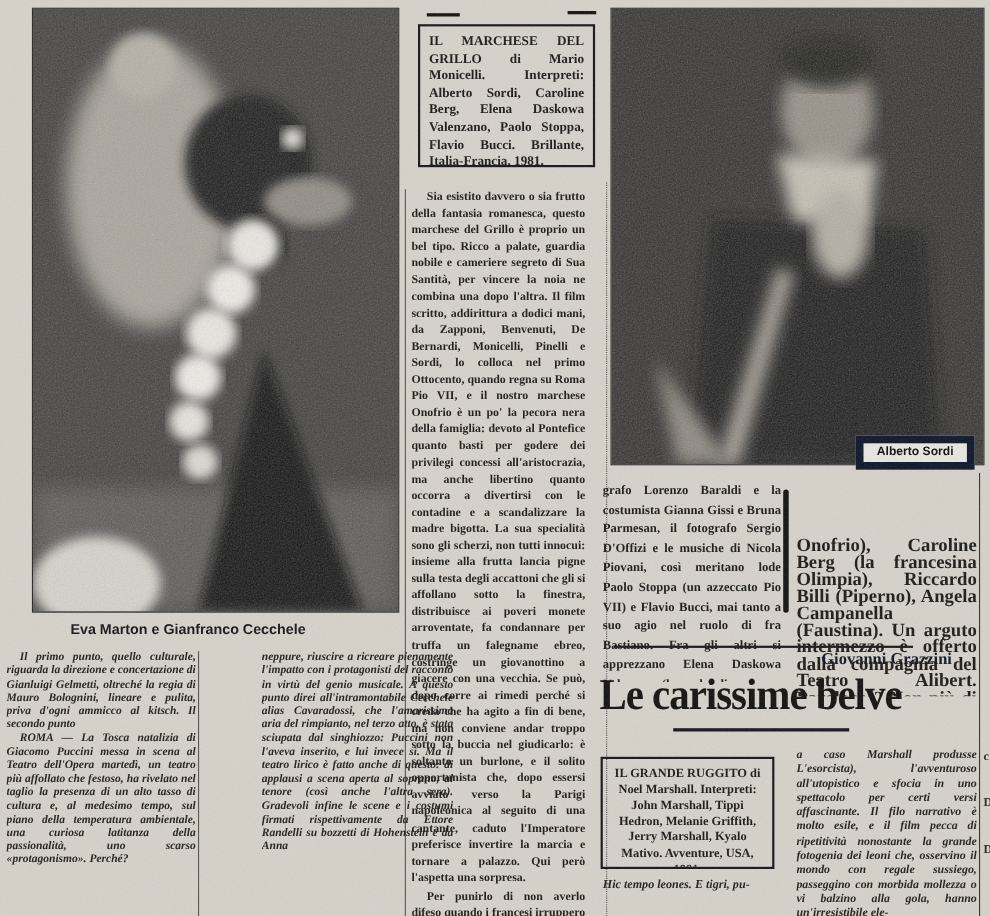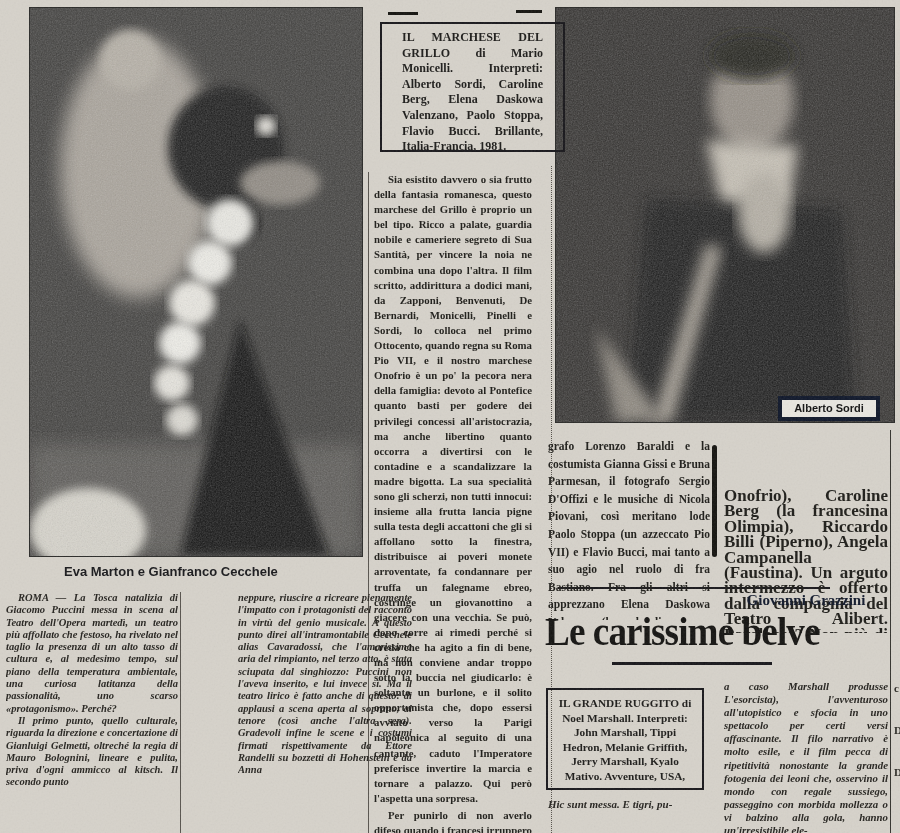--- a/index.html
+++ b/index.html
@@ -10,21 +10,21 @@
     color:#1c1b19;
   }
   .abs{position:absolute;}
   
   .photo{position:absolute;overflow:hidden;background:#3a3a38;outline:1px solid #2a2a28;}
   .photo svg{display:block;}
   #left-photo{left:30px;top:8px;width:332px;height:548px;}
   #right-photo{left:556px;top:8px;width:338px;height:414px;}
   #sordi-label{
     position:absolute;left:778px;top:396px;width:94px;height:17px;
-    background:#e8e6e0;border:4px solid #0f172a;
+    background:#e8e6e0;border:7px solid #0f172a;
     font-family:"Liberation Sans",sans-serif;font-size:11px;font-weight:700;
     text-align:center;line-height:17px;color:#111;
   }
   
   #left-caption{
     left:64px;top:564px;width:300px;
     font-family:"Liberation Sans",sans-serif;font-weight:700;font-size:13px;color:#17171a;
   }
   #belve-headline{
     left:545px;top:608px;white-space:nowrap;
@@ -36,21 +36,21 @@
   .hrule{position:absolute;background:#17161a;}
   .artifact{position:absolute;background:#14130f;}
   
   .col{position:absolute;overflow:hidden;text-align:justify;}
   .col p{margin:0;text-indent:12px;}
   .italic-col{font-style:italic;font-weight:600;font-size:10.5px;line-height:12.3px;color:#24221e;}
   #tosca-col1{left:6px;top:592px;width:172px;height:241px;}
   #tosca-col2{left:190px;top:592px;width:174px;height:241px;margin-left:48px;}
   #grillo-box{
     left:380px;top:22px;width:141px;height:114px;
-    border:2px solid #17161a;padding:6px 20px;
+    border:2px solid #17161a;padding:6px 8px;
     font-weight:700;font-size:12px;line-height:15.6px;text-align:justify;overflow:hidden;
   }
   #grillo-body{left:374px;top:172px;width:170px;height:661px;
     font-weight:700;font-size:10.8px;line-height:15.1px;color:#1d1c18;}
   #grillo-body p{margin:0 12px 2px 0;text-indent:14px;}
   #grillo-colA{left:548px;top:438px;width:162px;height:182px;
     font-weight:700;font-size:11.5px;line-height:17.6px;color:#1d1c18;}
   #grillo-colB{left:724px;top:442px;width:164px;height:145px;
     font-weight:700;font-size:17px;line-height:15.4px;color:#1d1c18;margin-top:46px;}
   #grillo-byline{left:724px;top:592px;width:164px;
@@ -133,43 +133,43 @@
 <div class="vrule" style="left:368px;top:172px;height:661px;"></div>
 <div class="vrule" style="left:551px;top:166px;height:667px;border-left:1px dotted #55514b;width:0;background:none;"></div>
 <div class="vrule" style="left:890px;top:430px;height:403px;background:#33312c;"></div>
 <div class="hrule" style="left:558px;top:587px;width:272px;height:2px;"></div>
 <div class="hrule" style="left:612px;top:662px;width:160px;height:3px;"></div>
 <div class="artifact" style="left:712px;top:445px;width:5px;height:112px;border-radius:3px;"></div>
 <div class="artifact" style="left:388px;top:12px;width:30px;height:3px;"></div>
 <div class="artifact" style="left:516px;top:10px;width:26px;height:3px;"></div>
 
 <div class="col italic-col" id="tosca-col1">
+  <p>Il primo punto, quello culturale, riguarda la direzione e concertazione di Gianluigi Gelmetti, oltreché la regia di Mauro Bolognini, lineare e pulita, priva d'ogni ammicco al kitsch. Il secondo punto</p>
   <p>ROMA — La Tosca natalizia di Giacomo Puccini messa in scena al Teatro dell'Opera martedì, un teatro più affollato che festoso, ha rivelato nel taglio la presenza di un alto tasso di cultura e, al medesimo tempo, sul piano della temperatura ambientale, una curiosa latitanza della passionalità, uno scarso «protagonismo». Perché?</p>
-  <p>Il primo punto, quello culturale, riguarda la direzione e concertazione di Gianluigi Gelmetti, oltreché la regia di Mauro Bolognini, lineare e pulita, priva d'ogni ammicco al kitsch. Il secondo punto</p>
 </div>
 <div class="col italic-col" id="tosca-col2">
   <p style="text-indent:0;">neppure, riuscire a ricreare pienamente l'impatto con i protagonisti del racconto in virtù del genio musicale. A questo punto direi all'intramontabile Cecchele alias Cavaradossi, che l'amarissima aria del rimpianto, nel terzo atto, è stata sciupata dal singhiozzo: Puccini non l'aveva inserito, e lui invece sì. Ma il teatro lirico è fatto anche di questo: di applausi a scena aperta al soprano, al tenore (così anche l'altra sera). Gradevoli infine le scene e i costumi firmati rispettivamente da Ettore Randelli su bozzetti di Hohenstein e da Anna</p>
 </div>
 
 <div class="abs" id="grillo-box">IL MARCHESE DEL GRILLO di Mario Monicelli. Interpreti: Alberto Sordi, Caroline Berg, Elena Daskowa Valenzano, Paolo Stoppa, Flavio Bucci. Brillante, Italia-Francia, 1981.</div>
 <div class="col" id="grillo-body">
   <p>Sia esistito davvero o sia frutto della fantasia romanesca, questo marchese del Grillo è proprio un bel tipo. Ricco a palate, guardia nobile e cameriere segreto di Sua Santità, per vincere la noia ne combina una dopo l'altra. Il film scritto, addirittura a dodici mani, da Zapponi, Benvenuti, De Bernardi, Monicelli, Pinelli e Sordi, lo colloca nel primo Ottocento, quando regna su Roma Pio VII, e il nostro marchese Onofrio è un po' la pecora nera della famiglia: devoto al Pontefice quanto basti per godere dei privilegi concessi all'aristocrazia, ma anche libertino quanto occorra a divertirsi con le contadine e a scandalizzare la madre bigotta. La sua specialità sono gli scherzi, non tutti innocui: insieme alla frutta lancia pigne sulla testa degli accattoni che gli si affollano sotto la finestra, distribuisce ai poveri monete arroventate, fa condannare per truffa un falegname ebreo, costringe un giovanottino a giacere con una vecchia. Se può, dopo corre ai rimedi perché si creda che ha agito a fin di bene, ma non conviene andar troppo sotto la buccia nel giudicarlo: è soltanto un burlone, e il solito opportunista che, dopo essersi avviato verso la Parigi napoleonica al seguito di una cantante, caduto l'Imperatore preferisce invertire la marcia e tornare a palazzo. Qui però l'aspetta una sorpresa.</p>
   <p>Per punirlo di non averlo difeso quando i francesi irruppero in Vaticano, il Papa gli ha infatti preparato un contro-scherzo: nientemeno che la pena di morte per ghigliottina. E invece è ancora il marchese ad averla vinta. L'uomo che sale il patibolo non è Onofrio: è un carbonaio ubriacone, suo sosia, dal</p>
 </div>
 <div class="col" id="grillo-colA">
   <p style="text-indent:0;">grafo Lorenzo Baraldi e la costumista Gianna Gissi e Bruna Parmesan, il fotografo Sergio D'Offizi e le musiche di Nicola Piovani, così meritano lode Paolo Stoppa (un azzeccato Pio VII) e Flavio Bucci, mai tanto a suo agio nel ruolo di fra Bastiano. Fra gli altri si apprezzano Elena Daskowa Valenzano (la madre di</p>
 </div>
 <div class="col" id="grillo-colB">
   <p style="text-indent:0;">Onofrio), Caroline Berg (la francesina Olimpia), Riccardo Billi (Piperno), Angela Campanella (Faustina). Un arguto intermezzo è offerto dalla compagnia del Teatro Alibert. Parolacce? Non più di quante facciano parte del lessico familiare romanesco.</p>
 </div>
 <div class="abs" id="grillo-byline">Giovanni Grazzini</div>
 
 <div class="abs" id="belve-headline">Le carissime belve</div>
 <div class="abs" id="ruggito-box">IL GRANDE RUGGITO di Noel Marshall. Interpreti: John Marshall, Tippi Hedron, Melanie Griffith, Jerry Marshall, Kyalo Mativo. Avventure, USA, 1981.</div>
-<div class="abs" id="hic-line">Hic sunt messa. E tigri, pu-</div>
+<div class="abs" id="hic-line">Hic tempo leones. E tigri, pu-</div>
 <div class="col" id="belve-right">
   <p style="text-indent:0;">a caso Marshall produsse L'esorcista), l'avventuroso all'utopistico e sfocia in uno spettacolo per certi versi affascinante. Il filo narrativo è molto esile, e il film pecca di ripetitività nonostante la grande fotogenia dei leoni che, osservino il mondo con regale sussiego, passeggino con morbida mollezza o vi balzino alla gola, hanno un'irresistibile ele-</p>
 </div>
 
 <span class="edge-frag" style="top:682px;">c</span>
 <span class="edge-frag" style="top:724px;">D</span>
 <span class="edge-frag" style="top:766px;">Di</span>
 
 <svg class="abs" id="page-grain" width="900" height="833">
   <defs>

